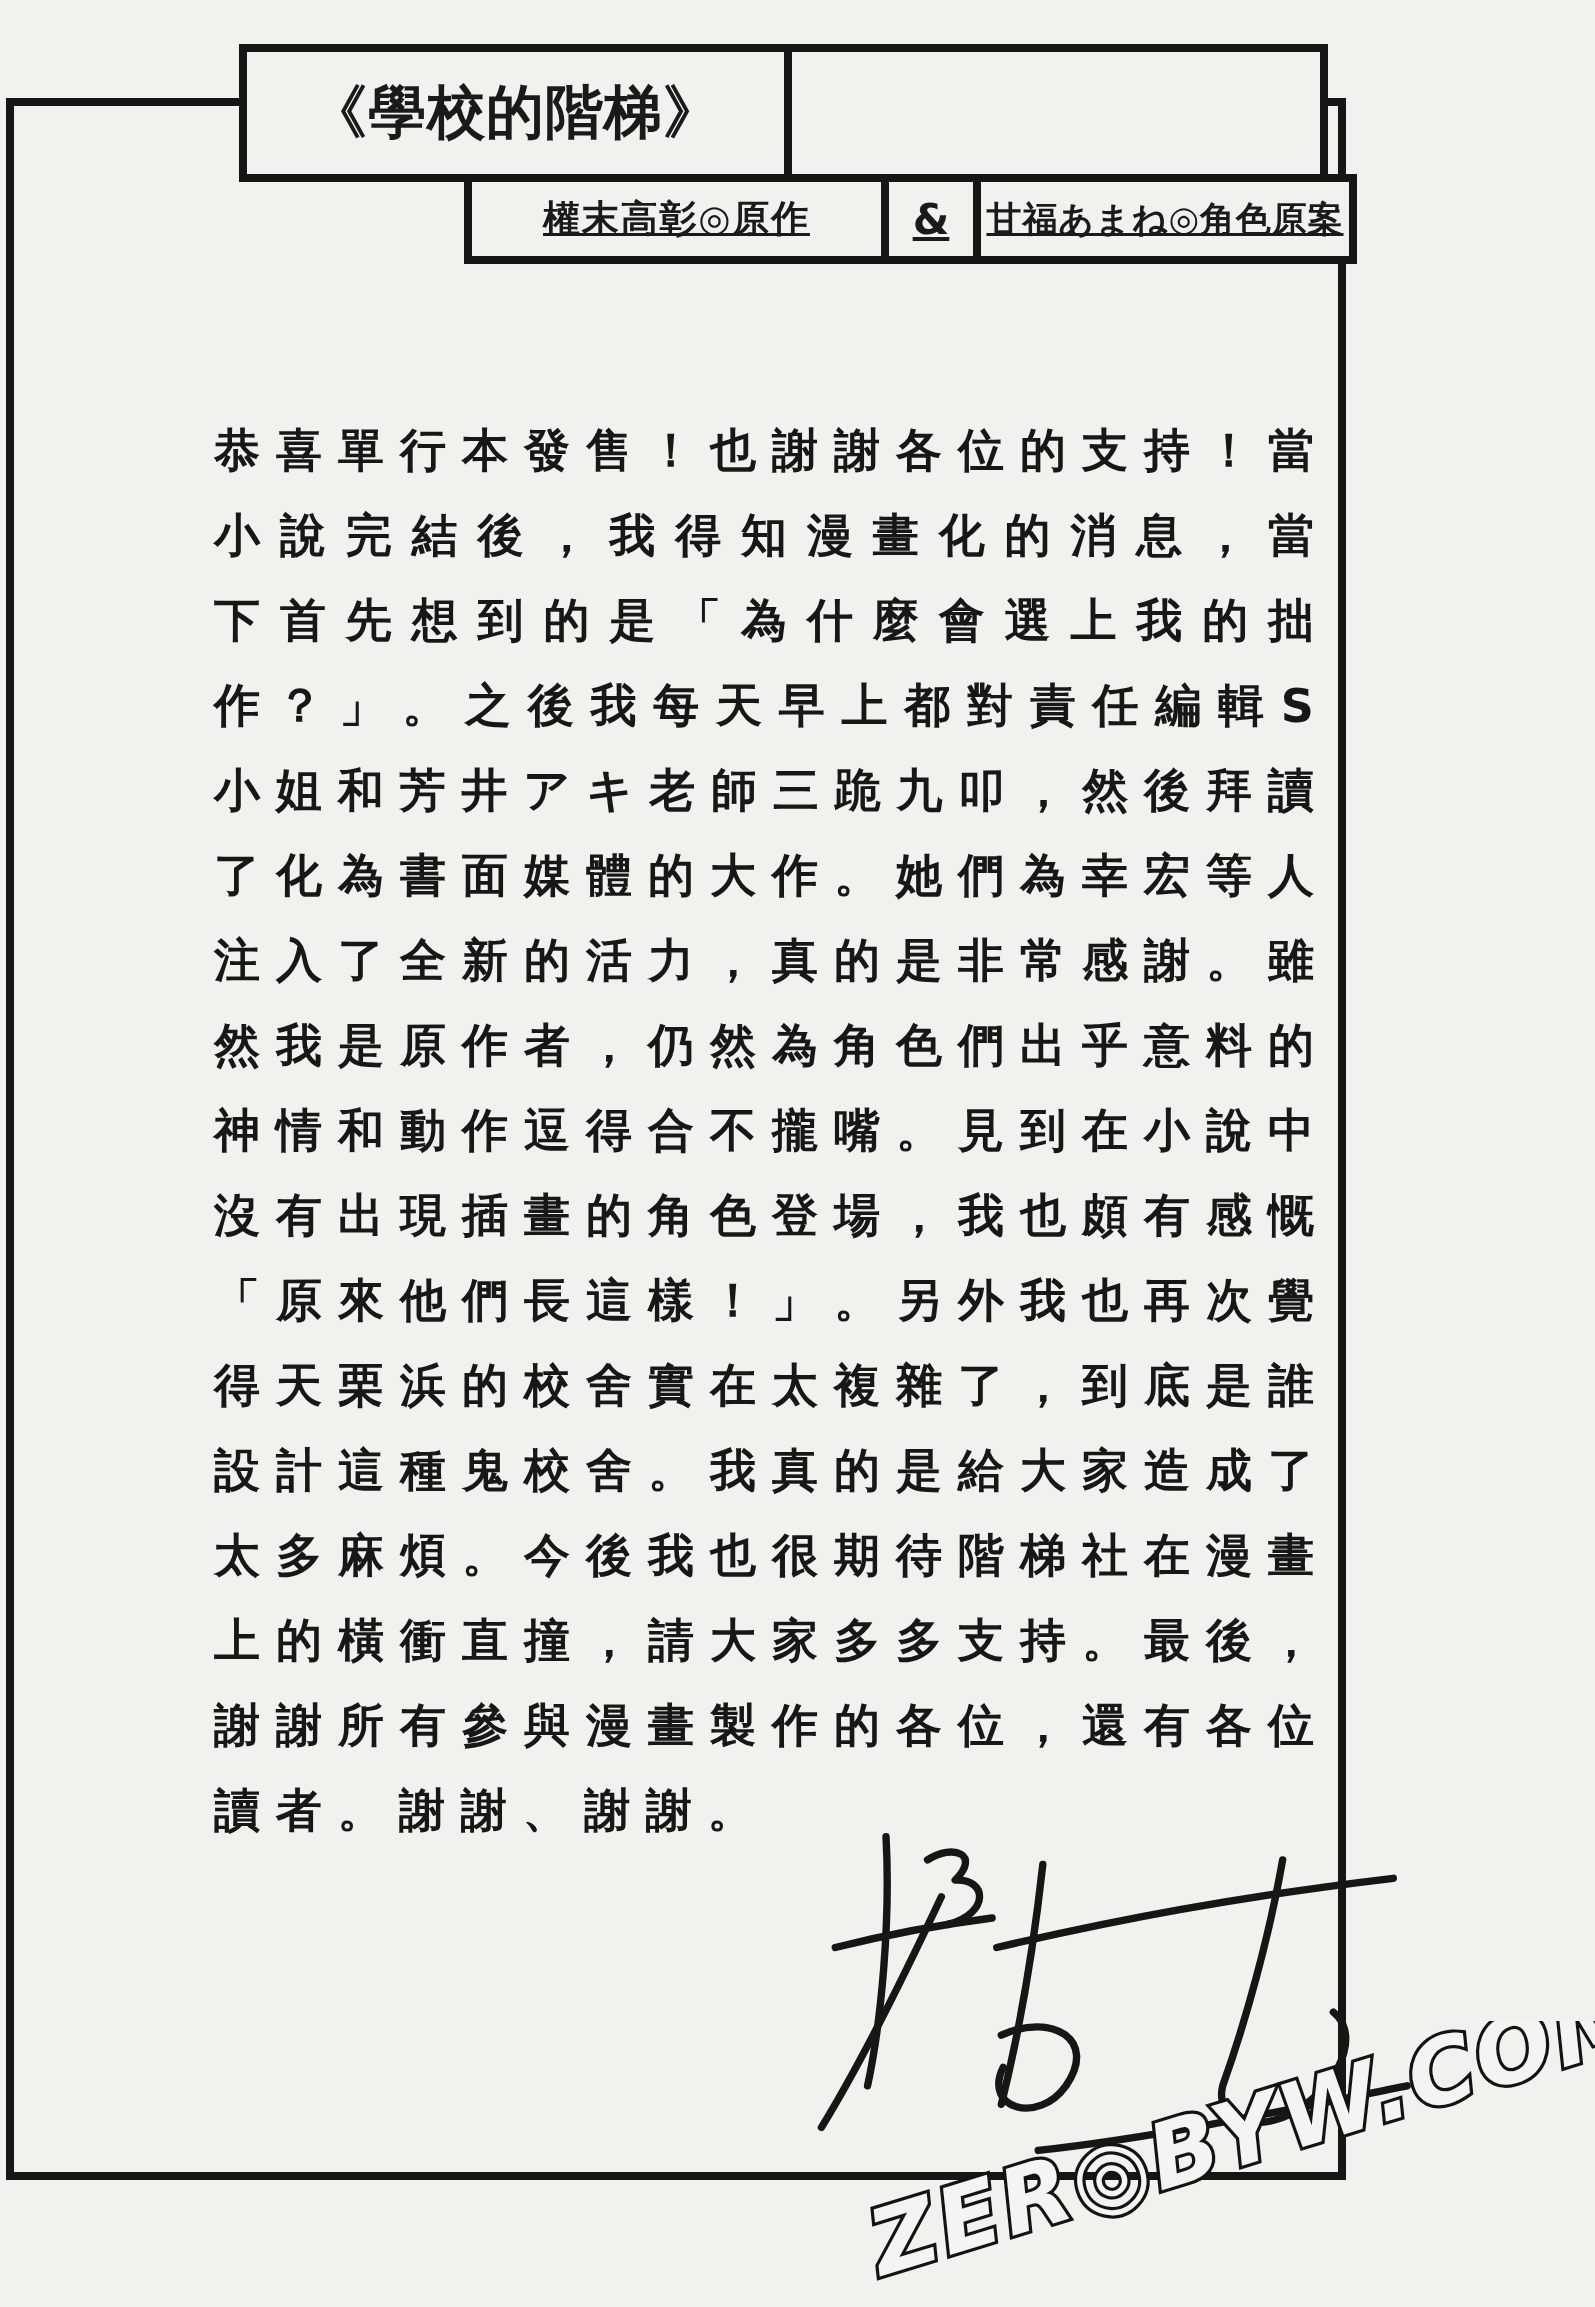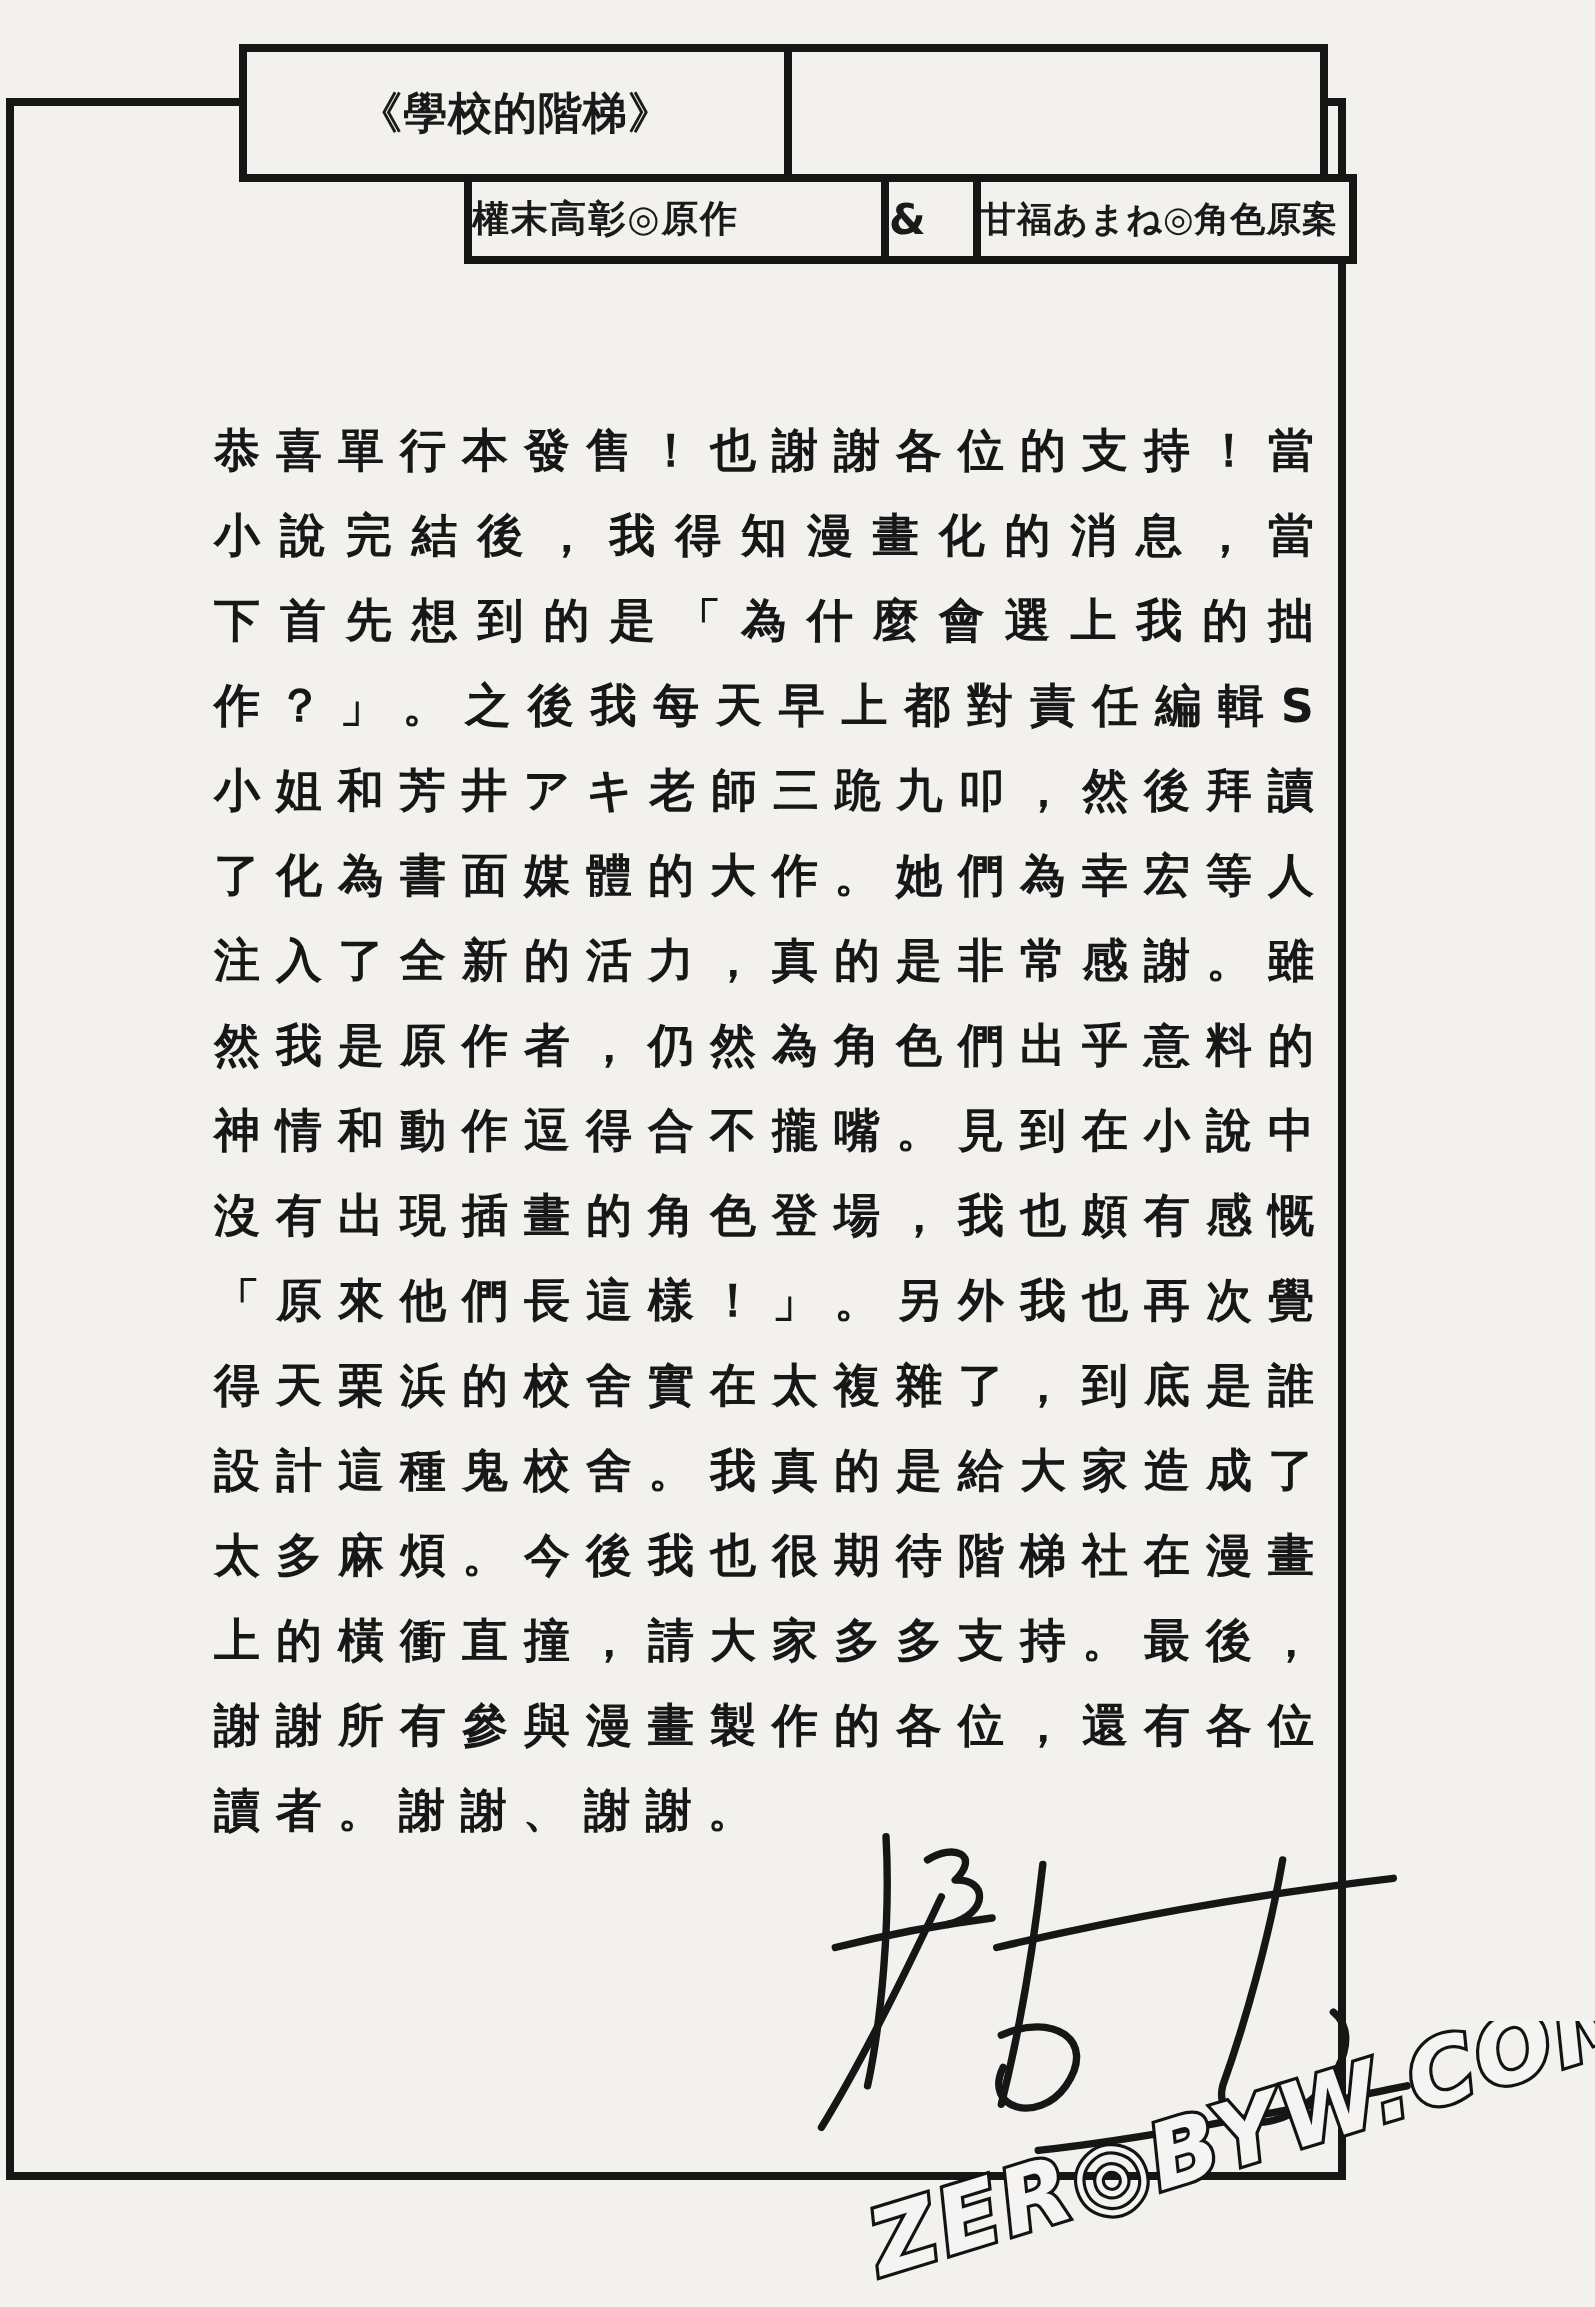--- a/index.html
+++ b/index.html
@@ -18,30 +18,30 @@
     border:8.3px solid #161616;box-sizing:border-box;background:transparent;
   }
 
   
   .header-row1{
     position:absolute;left:239px;top:44px;width:1089px;height:138px;
     border:8.3px solid #161616;box-sizing:border-box;background:#f3f1ee;
     display:flex;z-index:3;
   }
   .header-row1 .cell{display:flex;align-items:center;justify-content:center;box-sizing:border-box;}
-  .cell-series{width:545px;border-right:8.3px solid #161616;font-size:44px;font-weight:700;letter-spacing:0.9px;}
+  .cell-series{width:545px;border-right:8.3px solid #161616;font-size:58px;font-weight:700;letter-spacing:0.9px;}
   .cell-pagetitle{flex:1;font-size:46px;font-weight:700;letter-spacing:3.7px;}
 
   
   .header-row2{
     position:absolute;left:464px;top:174px;width:893px;height:90px;
     border:8.3px solid #161616;box-sizing:border-box;background:#f3f1ee;
     display:flex;z-index:4;
   }
-  .header-row2 .cell{display:flex;align-items:center;box-sizing:border-box;font-weight:700;}
+  .header-row2 .cell{display:flex;align-items:center;justify-content:center;box-sizing:border-box;font-weight:700;text-decoration:underline;}
   .cell-author{width:417px;border-right:8.3px solid #161616;font-size:37px;letter-spacing:1.8px;}
   .cell-amp{width:92px;border-right:8.3px solid #161616;font-size:42px;}
   .cell-chardesign{flex:1;font-size:35px;letter-spacing:0.9px;border-radius:28px;}
 
   
   .body-text{
     position:absolute;left:214px;top:408px;width:1100px;z-index:2;
   }
   .text-line{
     display:flex;justify-content:space-between;align-items:center;

